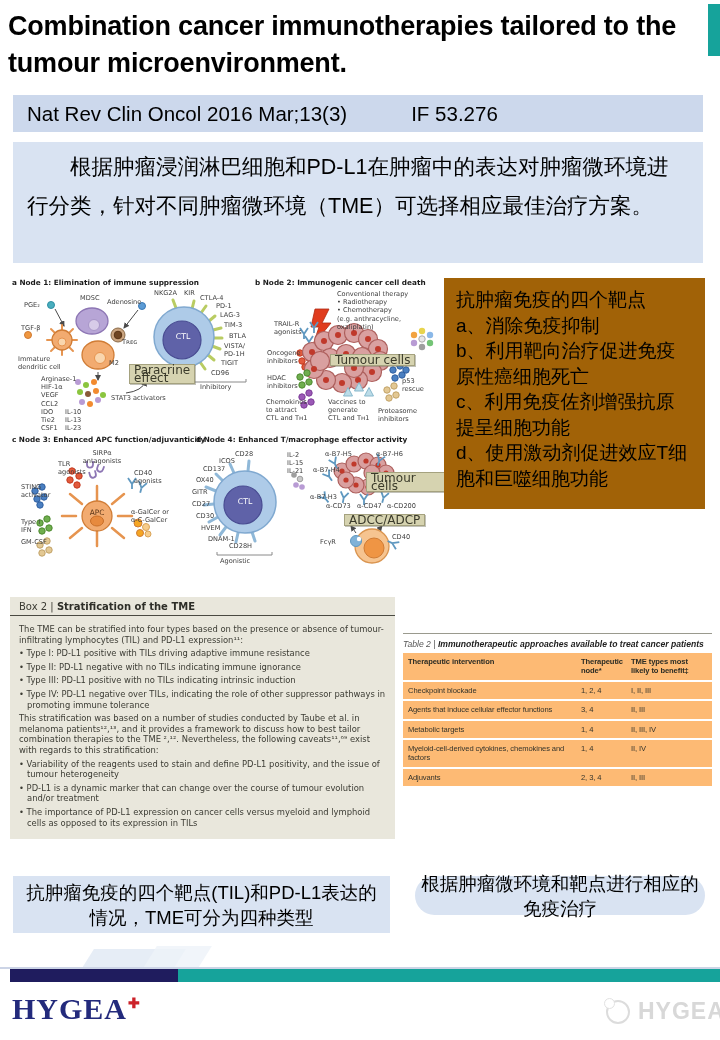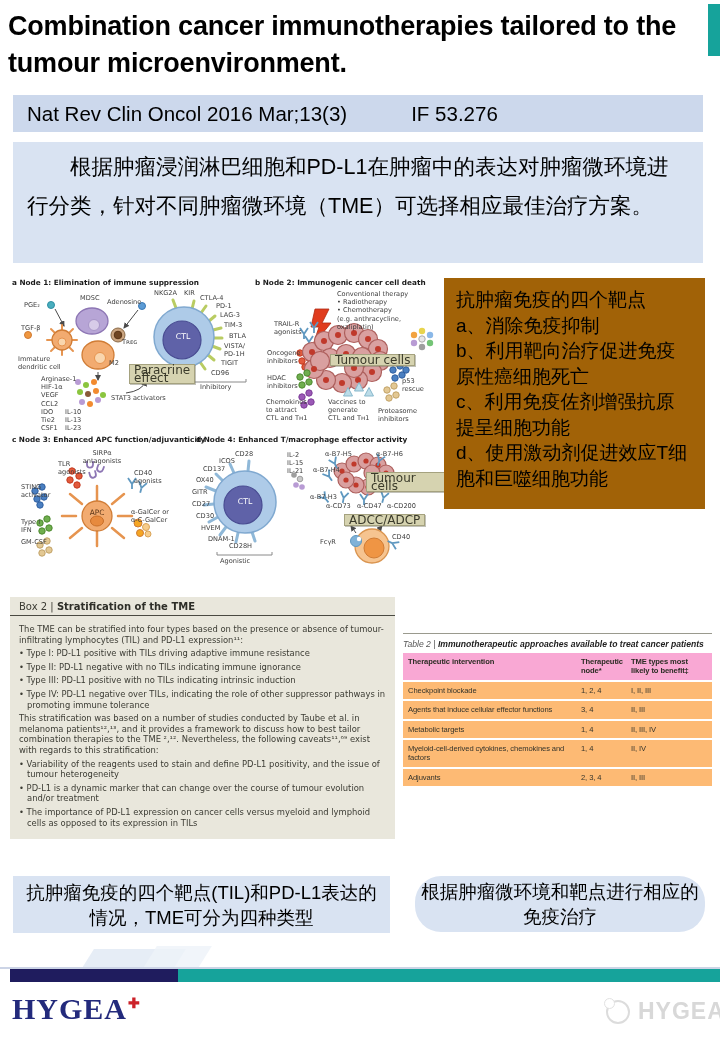--- a/index.html
+++ b/index.html
@@ -49,29 +49,29 @@
   .box2-body p{margin:3px 0;}
   .box2 .bullet{margin:3px 0;padding-left:8px;text-indent:-8px;}
   .box2 .bullet::before{content:"• ";}
 
   
   .tbl2{position:absolute;left:403px;top:633px;width:309px;font-family:"Liberation Sans",sans-serif;
         border-top:1px solid #9a9a8e;padding-top:4px;}
   .tbl2-title{font-size:8.6px;color:#555;margin:1px 0 4px;font-style:italic;}
   .tbl2-title b{color:#222;font-weight:bold;}
   .tbl2 .row{display:grid;grid-template-columns:173px 50px 84px;margin-bottom:2px;background:#fdba74;}
-  .tbl2 .row.hd{background:#f9a8d4;}
+  .tbl2 .row.hd{background:#fdba74;}
   .tbl2 .cell{font-size:7.6px;line-height:9.4px;letter-spacing:-0.1px;padding:4px 5px;color:#33332b;}
   .tbl2 .hd .cell{font-weight:bold;color:#2c2c24;}
 
   
   .callout{position:absolute;background:#d9e3f2;color:#000;font-size:18.5px;line-height:25px;
            display:flex;align-items:center;justify-content:center;text-align:center;padding:3px 6px;}
   .callout.left{left:13px;top:876px;width:377px;height:57px;}
-  .callout.right{left:415px;top:876px;width:290px;height:56px;border-radius:26px;}
+  .callout.right{left:415px;top:876px;width:290px;height:39px;border-radius:26px;}
 
   
   .deco1{position:absolute;left:88px;top:949px;width:92px;height:19px;background:#dde7f3;
          transform:skewX(-32deg);opacity:.75;}
   .deco2{position:absolute;left:150px;top:946px;width:55px;height:22px;background:#eef3f9;
          transform:skewX(-32deg);opacity:.8;}
   .fbar{position:absolute;left:0px;top:967px;width:720px;height:15px;border-top:2px solid #ccd4e6;}
   .fbar .navy{position:absolute;left:10px;top:0;width:168px;height:13px;background:#1f1c5e;}
   .fbar .teal{position:absolute;left:178px;top:0;width:542px;height:13px;background:#16a39b;}
   .brand{position:absolute;left:12px;top:992px;font-family:"Liberation Serif","DejaVu Serif",serif;

